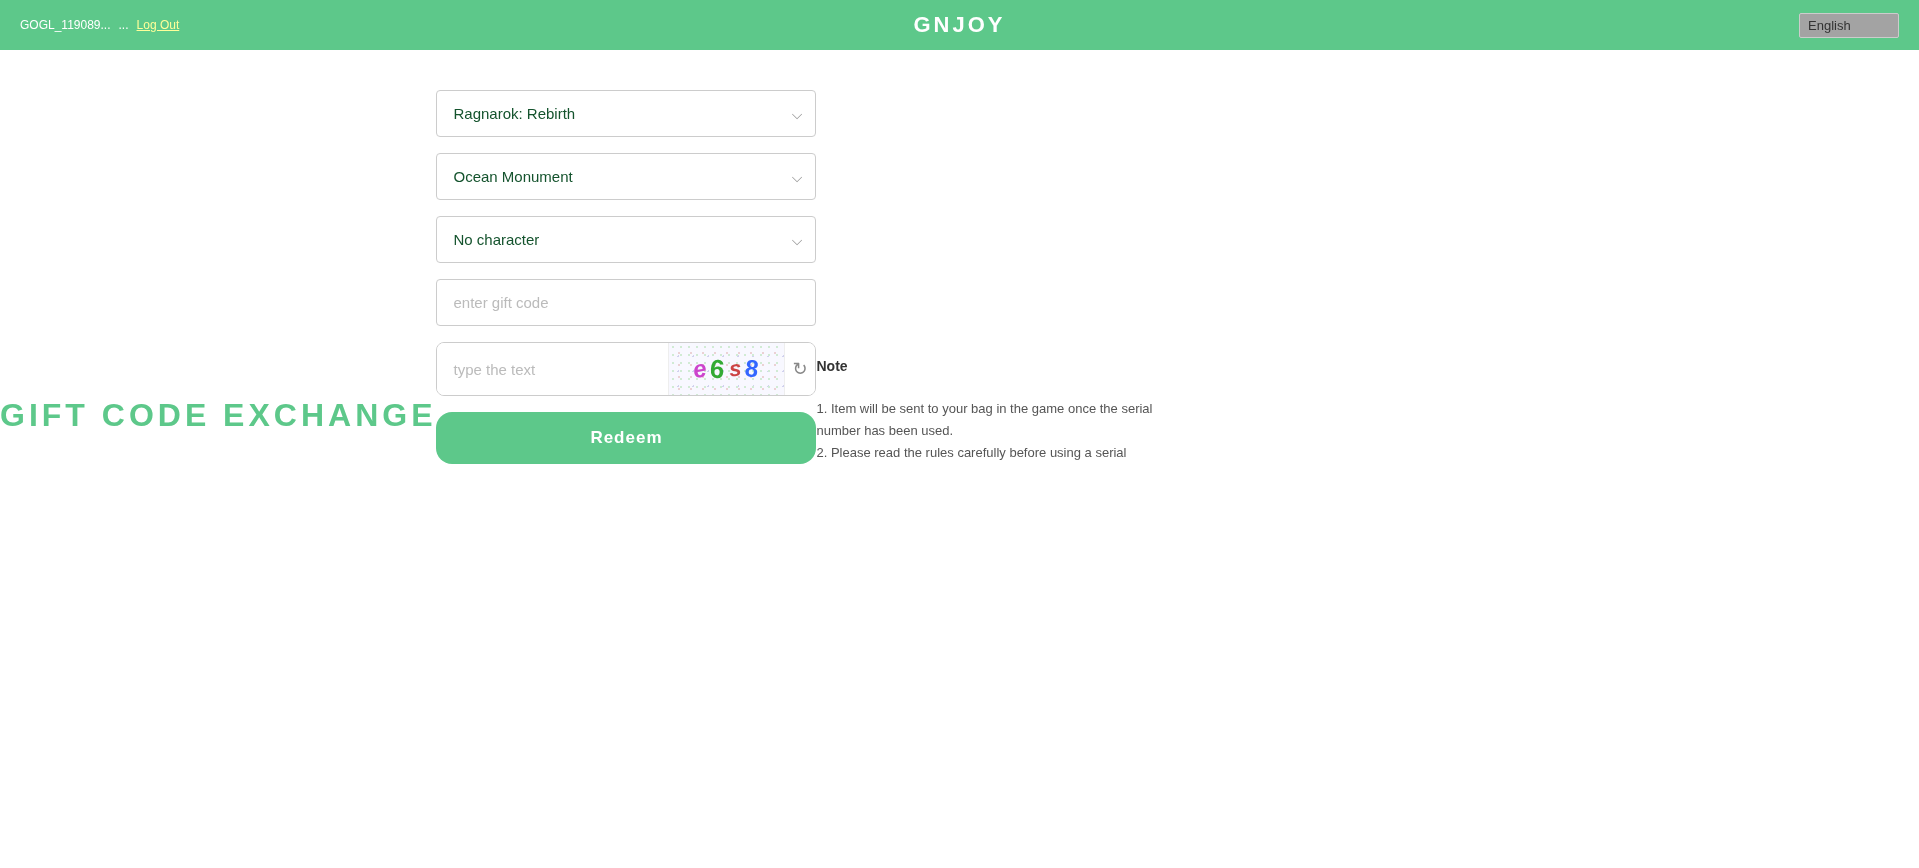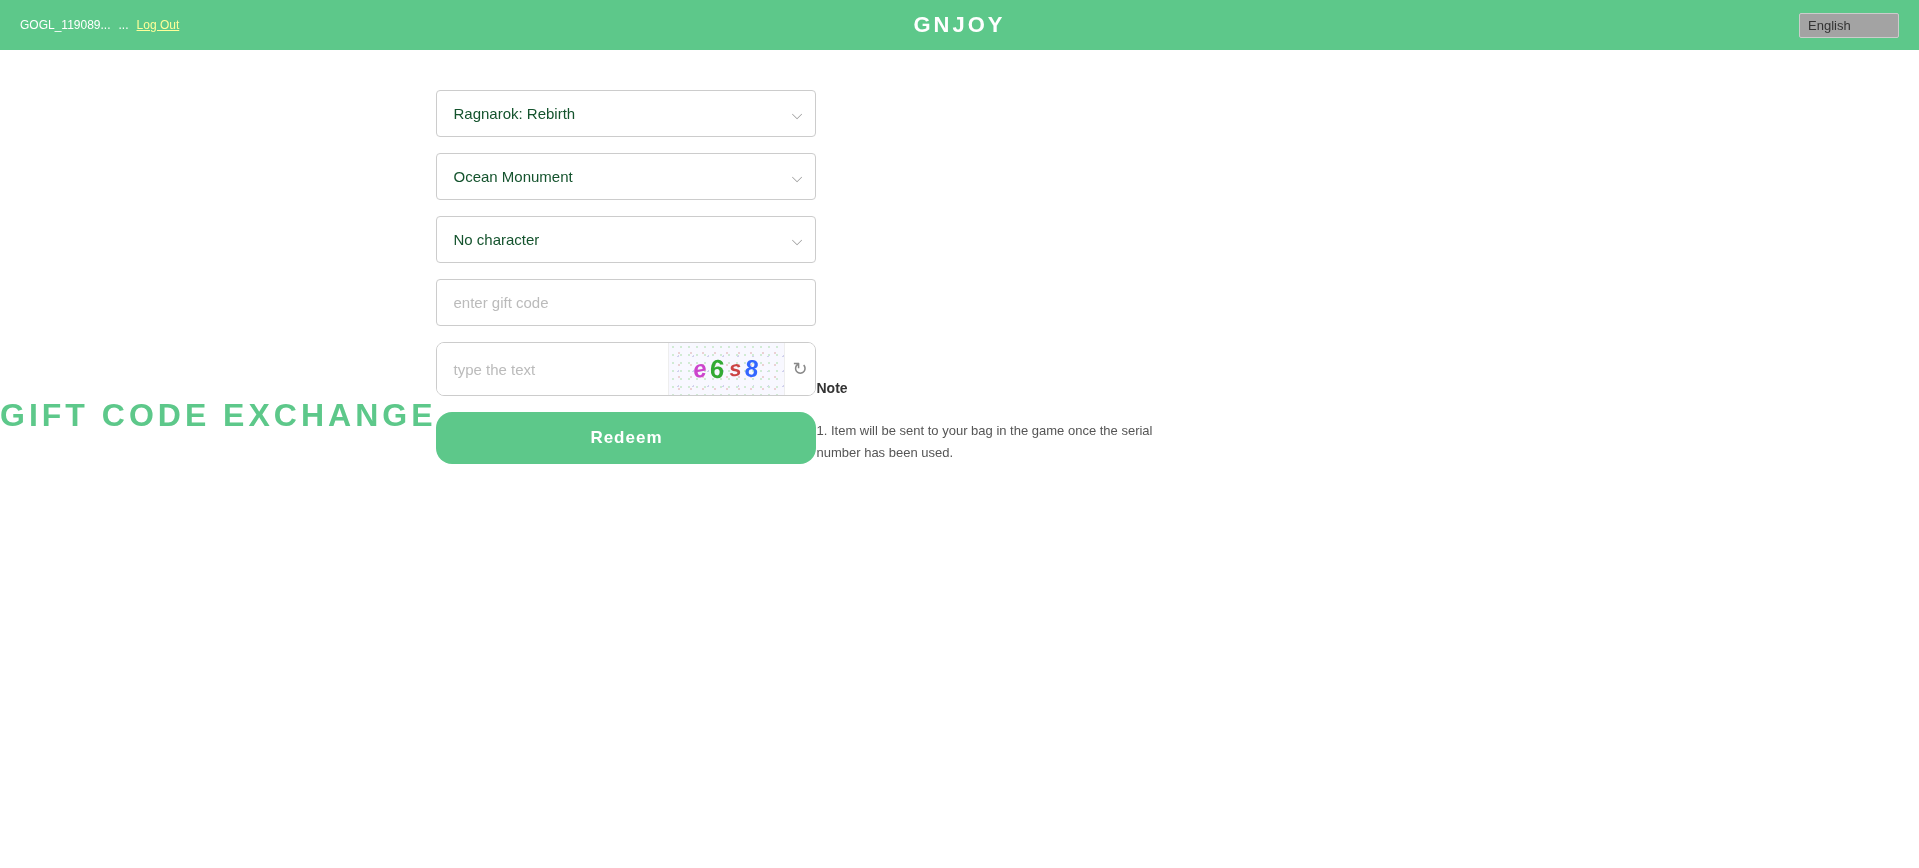--- a/index.html
+++ b/index.html
@@ -331,16 +331,17 @@
     </div>
 
     <button class="redeem-button">Redeem</button>
 
   </div>
 
   <div class="notes-section">
     <p class="notes-title">Note</p>
     <div class="notes-text">
       <p>1. Item will be sent to your bag in the game once the serial number has been used.</p>
+      <p>2. Please read the rules carefully before using a serial</p>
     </div>
   </div>
 
 </main>
 
 </body></html>

